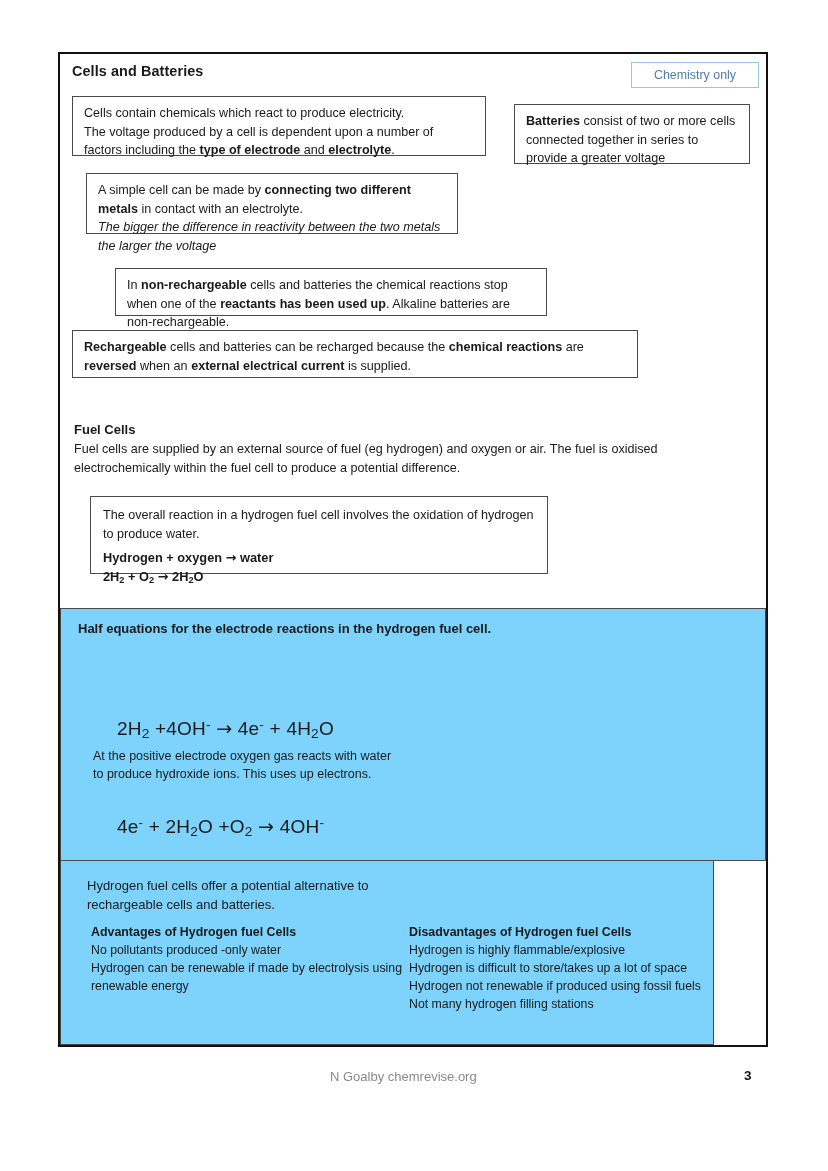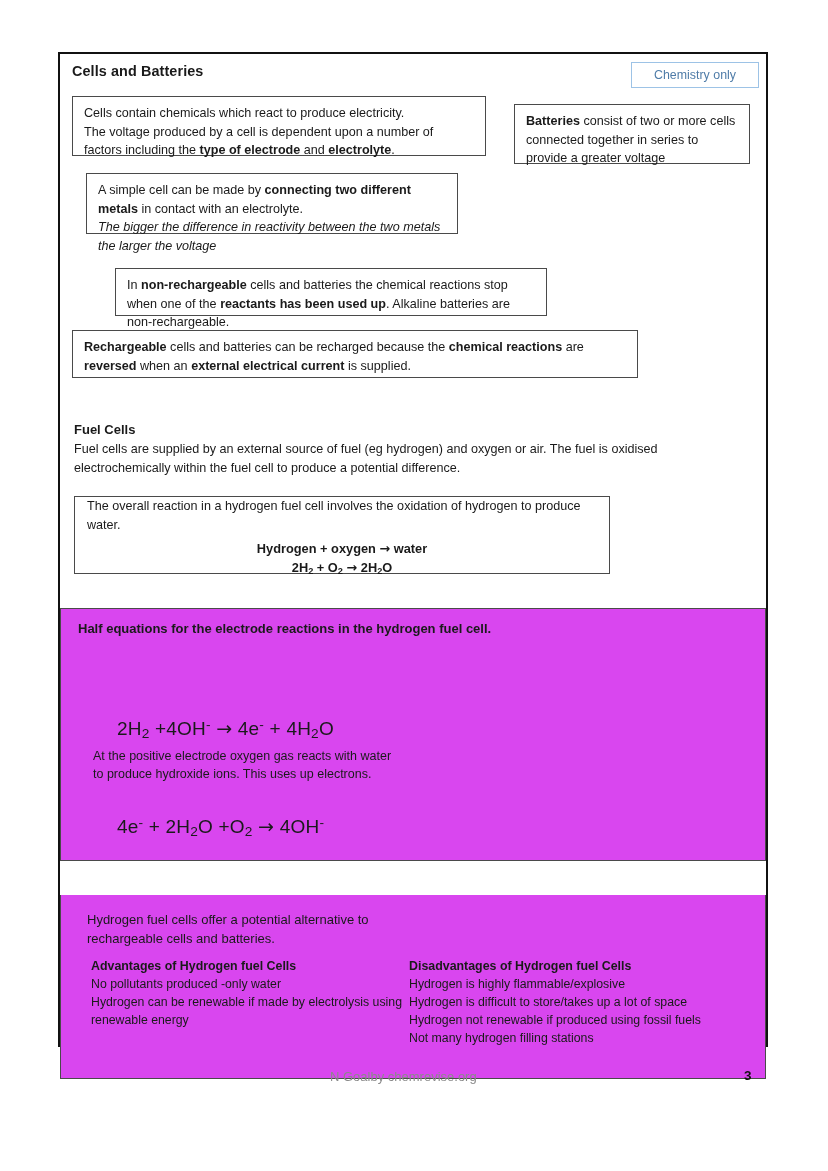--- a/index.html
+++ b/index.html
@@ -64,52 +64,52 @@
     align-items: center;
     justify-content: center;
   }
 
   
   #box-cells     { left: 72px;  top: 96px;  width: 414px; height: 60px; }
   #box-batteries { left: 514px; top: 104px; width: 236px; height: 60px; }
   #box-simple    { left: 86px;  top: 173px; width: 372px; height: 61px; }
   #box-nonrech   { left: 75px;  top: 268px; width: 432px; height: 48px; margin-left: 40px; }
   #box-rech      { left: 72px;  top: 330px; width: 566px; height: 48px; }
-  #box-overall   { left: 74px;  top: 496px; width: 536px; height: 78px;
-                   padding: 0 12px; }
+  #box-overall   { left: 90px;  top: 496px; width: 458px; height: 78px;
+                   padding: 9px 12px; }
 
   
   .section-head {
     position: absolute;
     font-size: 13px;
     font-weight: bold;
   }
   #fuelcells-head { left: 74px; top: 422px; }
   .plain-para {
     position: absolute;
     font-size: 12.6px;
     line-height: 1.5;
   }
   #fuelcells-para { left: 74px; top: 440px; width: 600px; }
 
   .eq-line {
-    text-align: center;
+    text-align: left;
     font-weight: bold;
     font-size: 12.8px;
     line-height: 1.45;
   }
   sub { font-size: .72em; vertical-align: -.25em; }
   sup { font-size: .72em; vertical-align: .42em; }
 
   
   .inner-section {
     position: absolute;
     border: 1.4px solid #4a4a4a;
     box-sizing: border-box;
-    background: #d946ef;
+    background: #7dd3fc;
   }
   #half-eq-section { left: 60px; top: 608px; width: 706px; height: 253px; }
   #half-eq-title {
     position: absolute;
     left: 17px; top: 12px;
     font-size: 13px; font-weight: bold;
   }
   .he-para {
     position: absolute;
     left: 32px;
@@ -122,21 +122,21 @@
   .he-eq {
     position: absolute;
     left: 56px;
     font-size: 19px;
     letter-spacing: .2px;
   }
   #he-eq1 { top: 108px; }
   #he-eq2 { top: 206px; }
 
   
-  #bottom-section { left: 60px; top: 895px; width: 706px; height: 184px;
+  #bottom-section { left: 60px; top: 861px; width: 654px; height: 184px;
                     border-top: none; }
   #bottom-intro {
     position: absolute;
     left: 26px; top: 16px;
     width: 340px;
     font-size: 13px;
     line-height: 1.45;
   }
   .adv-col { position: absolute; font-size: 12.3px; line-height: 1.47; }
   #adv-col { left: 30px; top: 62px; width: 330px; }

